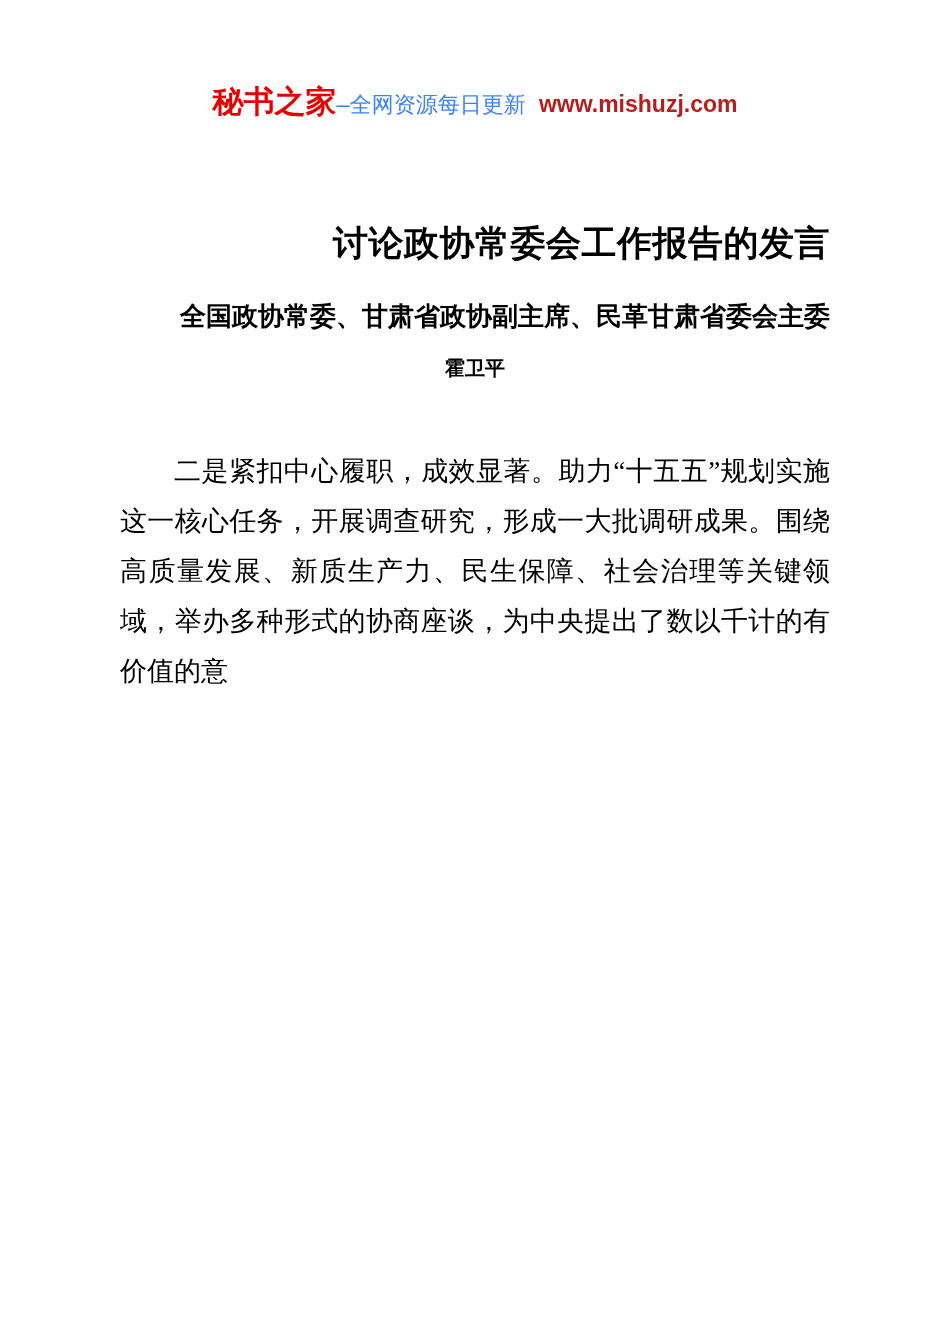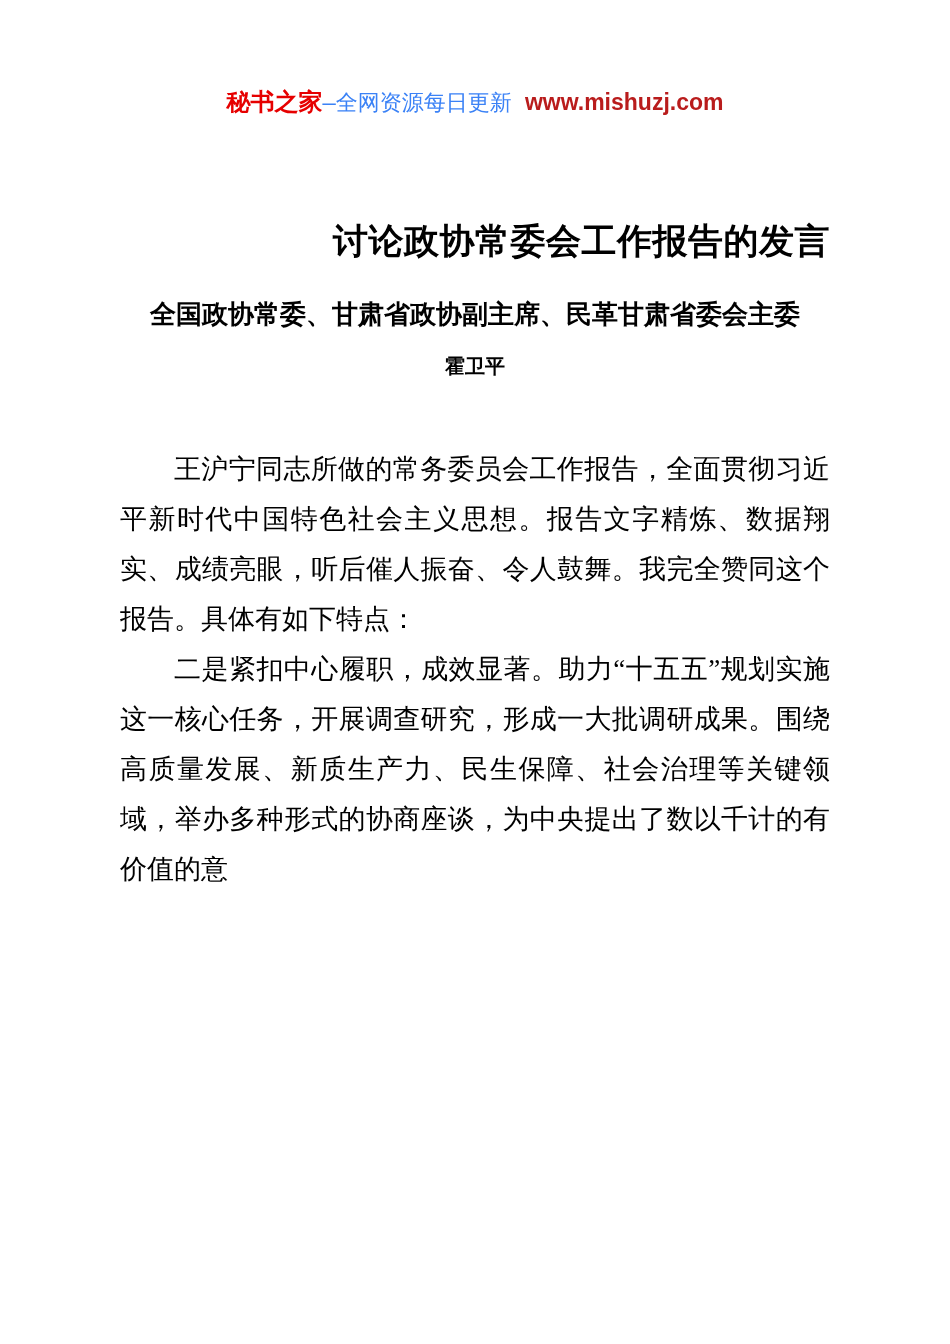--- a/index.html
+++ b/index.html
@@ -19,21 +19,21 @@
     .site-header {
       text-align: center;
       white-space: nowrap;
       margin-bottom: 96px;
       font-size: 22px;
       line-height: 34px;
     }
     .site-name {
       color: #e60000;
       font-weight: bold;
-      font-size: 24px;
+      font-size: 31px;
       font-family: "Liberation Serif", serif;
     }
     .site-tagline {
       color: #3b82f6;
       font-size: 22px;
       font-family: Liberation Mono, monospace;
     }
     .site-url {
       color: #b91c1c;
       font-weight: bold;
@@ -46,21 +46,21 @@
       text-align: right;
       color: #000000;
       font-weight: bold;
       font-size: 35px;
       line-height: 46px;
       letter-spacing: 0.5px;
       margin-bottom: 24px;
       font-family: "Liberation Sans", sans-serif;
     }
     .doc-subtitle {
-      text-align: center;
+      text-align: right;
       color: #000000;
       font-weight: bold;
       font-size: 26px;
       line-height: 52px;
       font-family: "Liberation Sans", sans-serif;
     }
     .doc-author {
       text-align: center;
       color: #000000;
       font-weight: bold;
@@ -90,17 +90,16 @@
     <span class="site-name">秘书之家</span><span class="site-tagline">—全网资源每日更新 </span><a class="site-url">www.mishuzj.com</a>
   </div>
 
   <h1 class="doc-title">讨论政协常委会工作报告的发言</h1>
 
   <h2 class="doc-subtitle">全国政协常委、甘肃省政协副主席、民革甘肃省委会主委</h2>
 
   <h2 class="doc-author">霍卫平</h2>
 
   <div class="doc-body">
-    <p>王沪宁同志所做的常务委员会工作报告，全面贯彻习近平新时代中国特色社会主义思想。报告文字精炼、数据翔实、成绩亮眼，听后催人振奋、令人鼓舞。我完全赞同这个报告。具体有如下特点：</p>
     <p>二是紧扣中心履职，成效显著。助力“十五五”规划实施这一核心任务，开展调查研究，形成一大批调研成果。围绕高质量发展、新质生产力、民生保障、社会治理等关键领域，举办多种形式的协商座谈，为中央提出了数以千计的有价值的意</p>
   </div>
 
 </div>
 
 </body></html>

